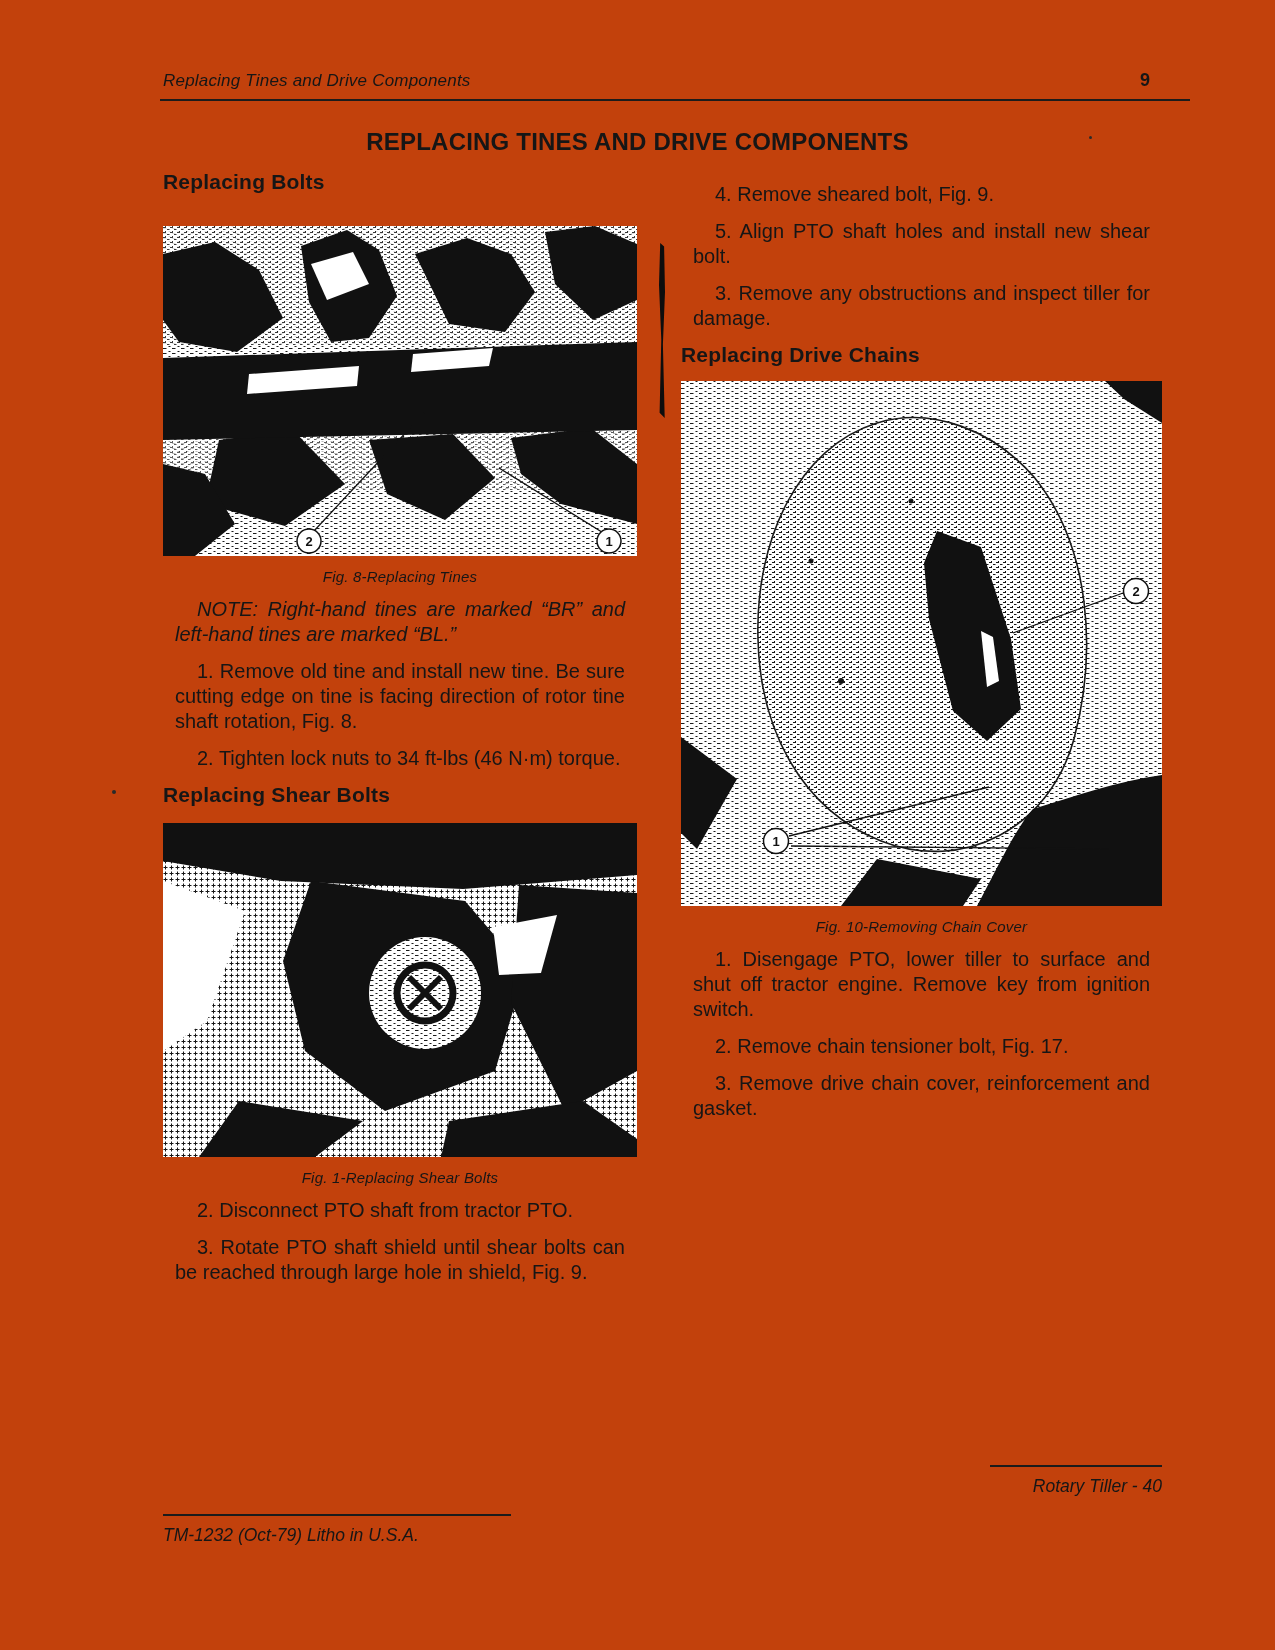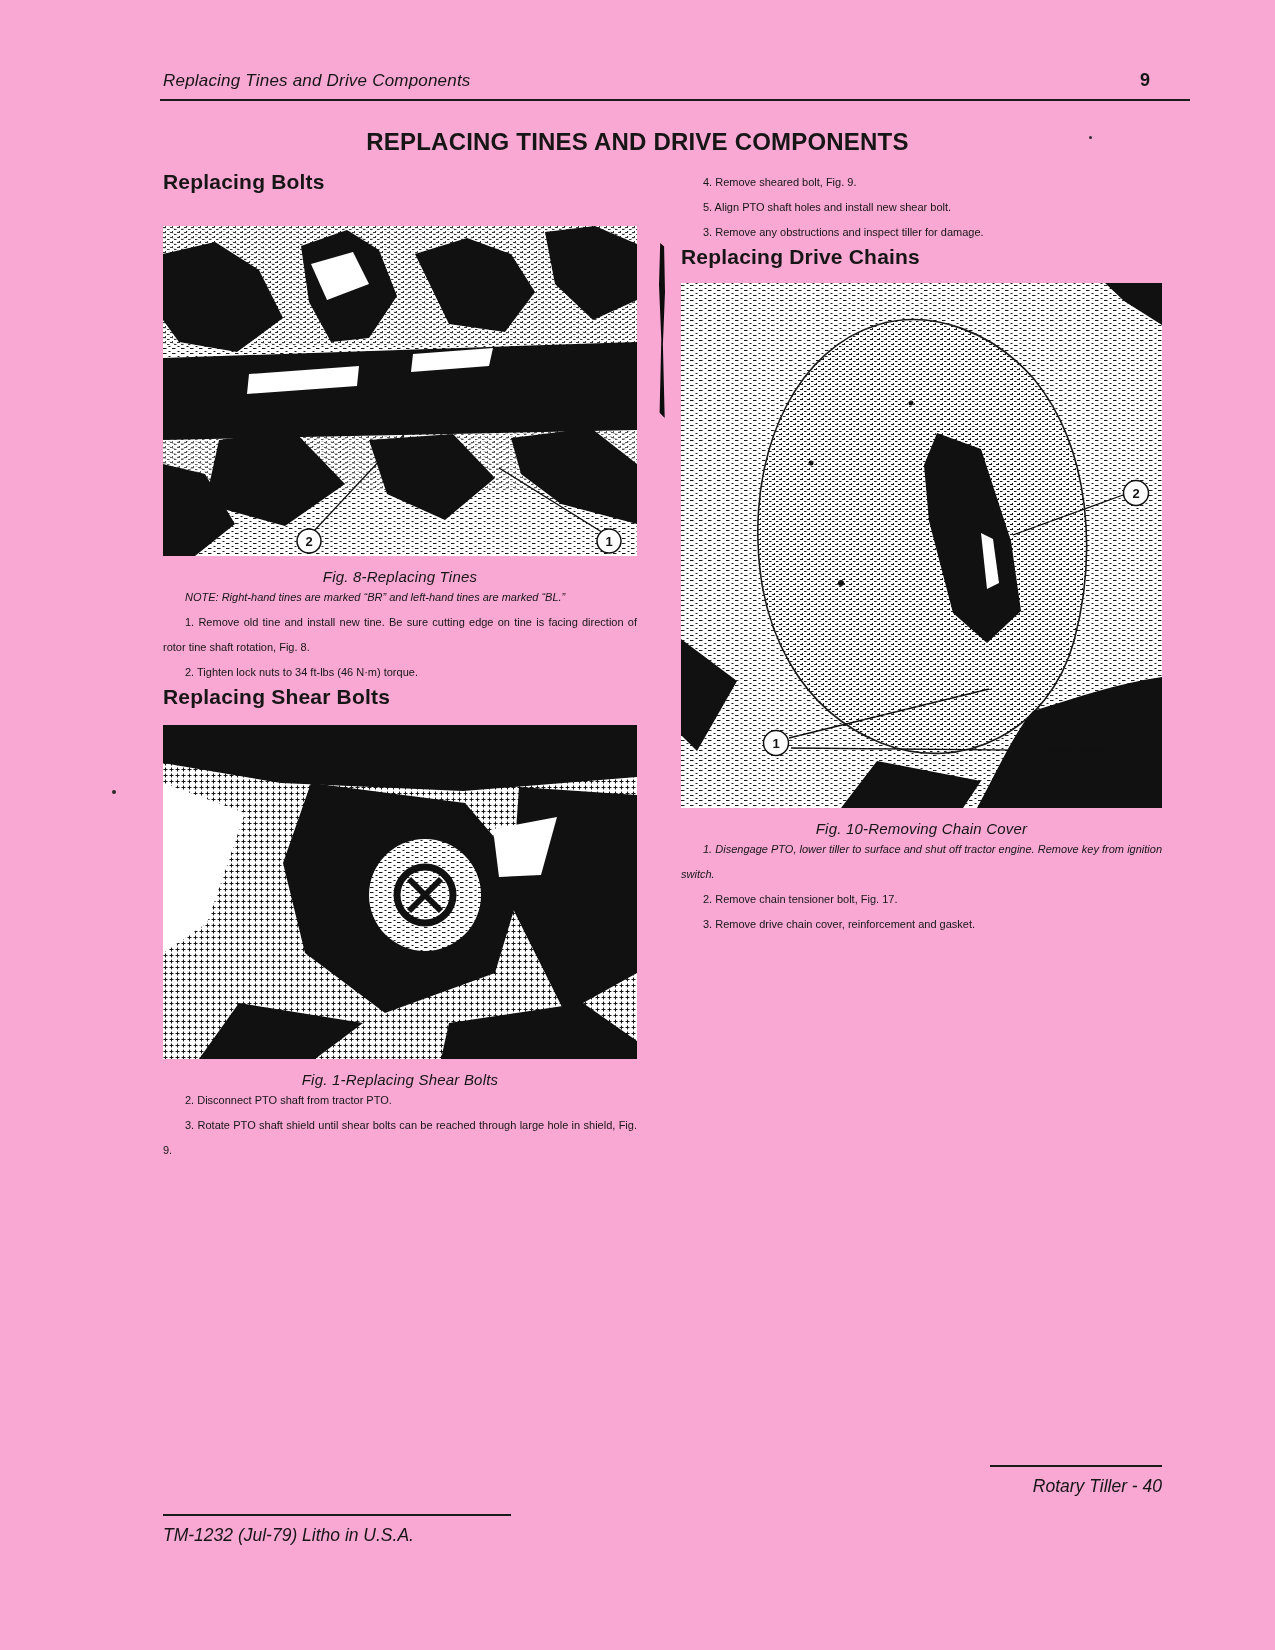--- a/index.html
+++ b/index.html
@@ -1,20 +1,20 @@
 <!DOCTYPE html>
 <html><head>
 <meta charset="utf-8">
 <style>
   html,body { margin:0; padding:0; background:#9a9a9a; }
   .page {
     position:relative;
     width:1275px; height:1650px;
     margin:0 auto;
-    background:#f9a8d4;
+    background:#c2410c;
     font-family:"Liberation Sans", sans-serif;
     color:#161616;
     overflow:hidden;
   }
 
   
   .running-header {
     position:absolute; left:163px; top:70px; width:1027px;
     display:flex; justify-content:space-between; align-items:baseline;
   }
@@ -29,21 +29,21 @@
     text-align:center; font-size:24px; font-weight:bold; letter-spacing:0.2px;
   }
 
   
   .col { position:absolute; top:170px; }
   .col-left  { left:163px; width:474px; }
   .col-right { left:681px; width:481px; }
 
   h2.section-heading { font-size:21px; font-weight:bold; margin:0; letter-spacing:0.2px; }
   p.body-text {
-    font-size:11px; line-height:25px; margin:0;
+    font-size:20px; line-height:25px; margin:12px;
     text-align:justify; text-indent:22px;
   }
   p.note-text { font-style:italic; }
 
   figure { margin:0; }
   figure svg { display:block; }
   figcaption {
     font-size:15px; font-style:italic; text-align:center; margin-top:12px;
     letter-spacing:0.2px;
   }
@@ -55,21 +55,21 @@
   .mt-s2     { margin-top:24px; }
   .mt-h2b    { margin-top:26px; }
   .mt-fig9   { margin-top:16px; }
   .mt-l1     { margin-top:20px; }
   .mt-l2, .mt-l3 { margin-top:22px; }
 
   
   .mt-r5, .mt-r-h2, .mt-r2, .mt-r3, .mt-rnote { margin-top:24px; }
   .mt-r6 { margin-top:26px; }
   .mt-fig10 { margin-top:14px; }
-  .mt-r1 { margin-top:20px;font-style:italic; }
+  .mt-r1 { margin-top:20px; }
 
   
   .footer-left {
     position:absolute; left:163px; top:1514px; width:348px;
     border-top:2px solid #1b1b1b; padding-top:9px;
     font-style:italic; font-size:17.5px;
   }
   .footer-right {
     position:absolute; right:113px; top:1465px; width:172px;
     border-top:2px solid #1b1b1b; padding-top:9px;
@@ -243,19 +243,19 @@
     </figure>
 
     <p class="body-text mt-r1">1. Disengage PTO, lower tiller to surface and shut off tractor engine. Remove key from ignition switch.</p>
 
     <p class="body-text mt-r2">2. Remove chain tensioner bolt, Fig. 17.</p>
 
     <p class="body-text mt-r3">3. Remove drive chain cover, reinforcement and gasket.</p>
 
   </div>
 
-  <div class="footer-left">TM-1232 (Jul-79) Litho in U.S.A.</div>
+  <div class="footer-left">TM-1232 (Oct-79) Litho in U.S.A.</div>
   <div class="footer-right">Rotary Tiller - 40</div>
 
   <div class="artifact-streak"></div>
   <div class="speck speck-a"></div>
   <div class="speck speck-b"></div>
 </div>
 
 </body></html>

